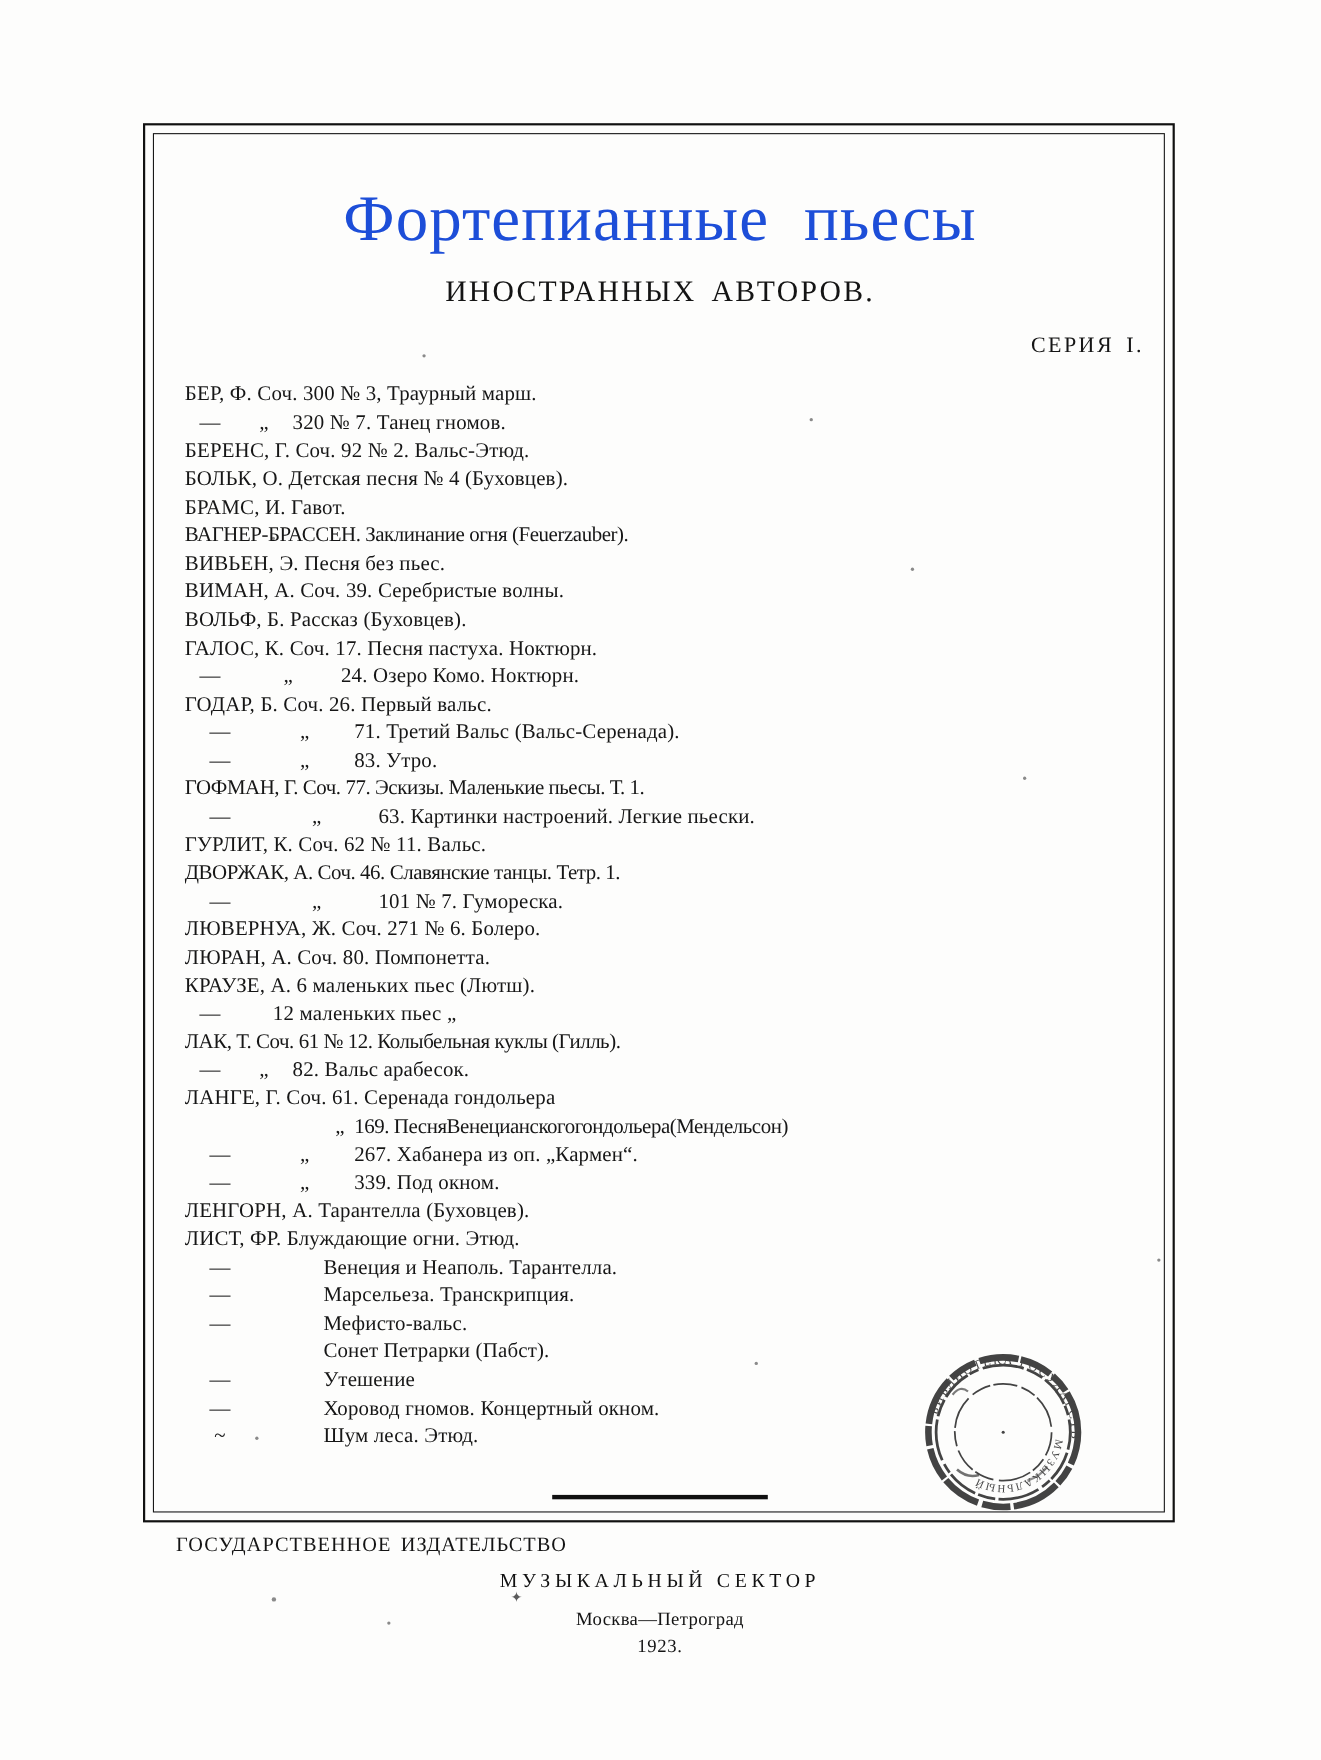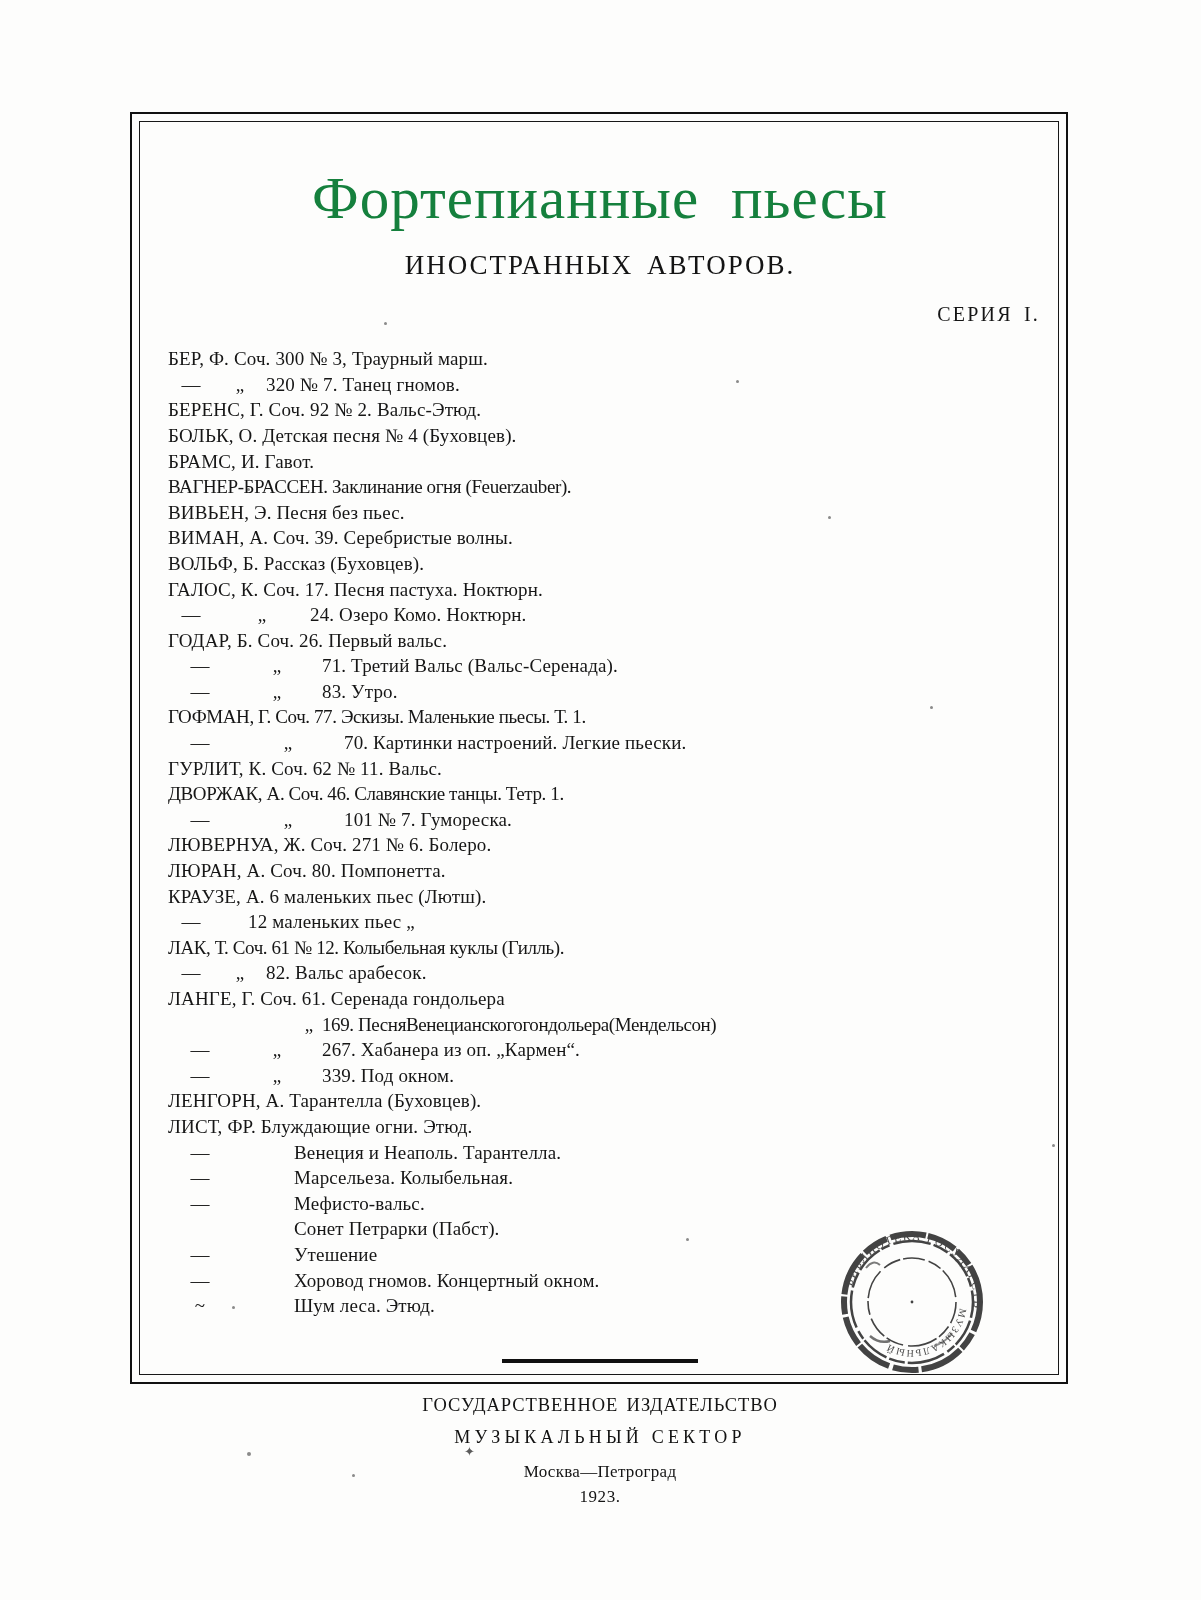--- a/index.html
+++ b/index.html
@@ -56,21 +56,21 @@
   }
 
   
   .main-title {
     text-align: center;
     font-size: 59px;
     line-height: 1.02;
     letter-spacing: 1px;
     font-weight: 400;
     margin: 28px 0 0 0;
-    color: #15803d;
+    color: #1d4ed8;
     word-spacing: 16px;
   }
   .subtitle {
     text-align: center;
     font-size: 27px;
     letter-spacing: 2.0px;
     margin: 22px 0 0 0;
     color: #141414;
     word-spacing: 5px;
   }
@@ -112,21 +112,20 @@
   .tight { letter-spacing: -0.4px; }
 
   
   #footer-rule {
     width: 196px;
     height: 4px;
     background: #101010;
     margin: 40px auto 0 auto;
   }
   .pub-line-1 {
-    text-align: center;
     font-size: 18.5px;
     letter-spacing: 0.9px;
     margin: 32px 0 11px 0;
     color: #141414;
     word-spacing: 3px;
   }
   .pub-line-2 {
     text-align: center;
     font-size: 18px;
     letter-spacing: 4.2px;
@@ -200,38 +199,38 @@
         <li><span class="tight">ВАГНЕР-БРАССЕН. Заклинание огня (Feuerzauber).</span></li>
         <li><span>ВИВЬЕН, Э. Песня без пьес.</span></li>
         <li><span>ВИМАН, А. Соч. 39. Серебристые волны.</span></li>
         <li><span>ВОЛЬФ, Б. Рассказ (Буховцев).</span></li>
         <li><span>ГАЛОС, К. Соч. 17. Песня пастуха. Ноктюрн.</span></li>
         <li><span class="ditto-dash" style="width: 46px;">—</span><span class="ditto-mark" style="width: 96px;">„</span><span>24. Озеро Комо. Ноктюрн.</span></li>
         <li><span>ГОДАР, Б. Соч. 26. Первый вальс.</span></li>
         <li><span class="ditto-dash" style="width: 64px;">—</span><span class="ditto-mark" style="width: 90px;">„</span><span>71. Третий Вальс (Вальс-Серенада).</span></li>
         <li><span class="ditto-dash" style="width: 64px;">—</span><span class="ditto-mark" style="width: 90px;">„</span><span>83. Утро.</span></li>
         <li><span class="tight">ГОФМАН, Г. Соч. 77. Эскизы. Маленькие пьесы. Т. 1.</span></li>
-        <li><span class="ditto-dash" style="width: 64px;">—</span><span class="ditto-mark" style="width: 112px;">„</span><span>70. Картинки настроений. Легкие пьески.</span></li>
+        <li><span class="ditto-dash" style="width: 64px;">—</span><span class="ditto-mark" style="width: 112px;">„</span><span>63. Картинки настроений. Легкие пьески.</span></li>
         <li><span>ГУРЛИТ, К. Соч. 62 № 11. Вальс.</span></li>
         <li><span class="tight">ДВОРЖАК, А. Соч. 46. Славянские танцы. Тетр. 1.</span></li>
         <li><span class="ditto-dash" style="width: 64px;">—</span><span class="ditto-mark" style="width: 112px;">„</span><span>101 № 7. Гумореска.</span></li>
         <li><span>ЛЮВЕРНУА, Ж. Соч. 271 № 6. Болеро.</span></li>
         <li><span>ЛЮРАН, А. Соч. 80. Помпонетта.</span></li>
         <li><span>КРАУЗЕ, А. 6 маленьких пьес (Лютш).</span></li>
         <li><span class="ditto-dash" style="width: 46px;">—</span><span style="display: inline-block; width: 34px;"></span><span>12 маленьких пьес           „</span></li>
         <li><span class="tight">ЛАК, Т. Соч. 61 № 12. Колыбельная куклы (Гилль).</span></li>
         <li><span class="ditto-dash" style="width: 46px;">—</span><span class="ditto-mark" style="width: 52px;">„</span><span>82. Вальс арабесок.</span></li>
         <li><span>ЛАНГЕ, Г. Соч. 61. Серенада гондольера</span></li>
         <li><span style="display: inline-block; width: 128px;"></span><span class="ditto-mark" style="width: 26px;">„</span><span class="tight">169. ПесняВенецианскогогондольера(Мендельсон)</span></li>
         <li><span class="ditto-dash" style="width: 64px;">—</span><span class="ditto-mark" style="width: 90px;">„</span><span>267. Хабанера из оп. „Кармен“.</span></li>
         <li><span class="ditto-dash" style="width: 64px;">—</span><span class="ditto-mark" style="width: 90px;">„</span><span>339. Под окном.</span></li>
         <li><span>ЛЕНГОРН, А. Тарантелла (Буховцев).</span></li>
         <li><span>ЛИСТ, ФР. Блуждающие огни. Этюд.</span></li>
         <li><span class="ditto-dash" style="width: 64px;">—</span><span style="display: inline-block; width: 62px;"></span><span>Венеция и Неаполь. Тарантелла.</span></li>
-        <li><span class="ditto-dash" style="width: 64px;">—</span><span style="display: inline-block; width: 62px;"></span><span>Марсельеза. Колыбельная.</span></li>
+        <li><span class="ditto-dash" style="width: 64px;">—</span><span style="display: inline-block; width: 62px;"></span><span>Марсельеза. Транскрипция.</span></li>
         <li><span class="ditto-dash" style="width: 64px;">—</span><span style="display: inline-block; width: 62px;"></span><span>Мефисто-вальс.</span></li>
         <li><span style="display: inline-block; width: 126px;"></span><span>Сонет Петрарки (Пабст).</span></li>
         <li><span class="ditto-dash" style="width: 64px;">—</span><span style="display: inline-block; width: 62px;"></span><span>Утешение</span></li>
         <li><span class="ditto-dash" style="width: 64px;">—</span><span style="display: inline-block; width: 62px;"></span><span>Хоровод гномов. Концертный окном.</span></li>
         <li><span class="ditto-dash" style="width: 64px;">~</span><span style="display: inline-block; width: 62px;"></span><span>Шум леса. Этюд.</span></li>
       </ul>
 
     <div id="footer-rule"></div>
 
     <div class="pub-line-1">ГОСУДАРСТВЕННОЕ ИЗДАТЕЛЬСТВО</div>

